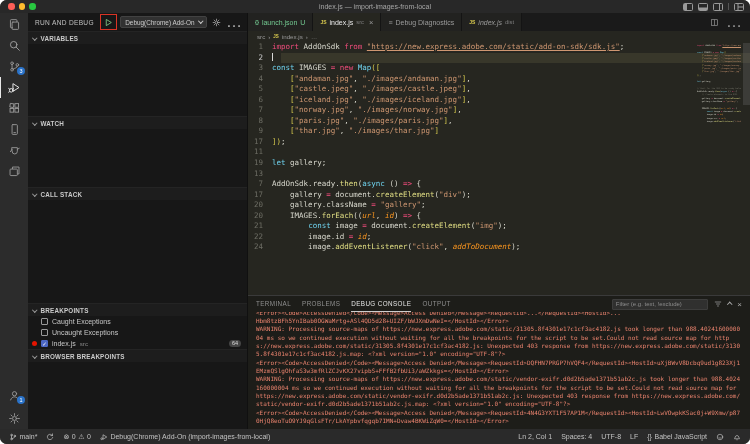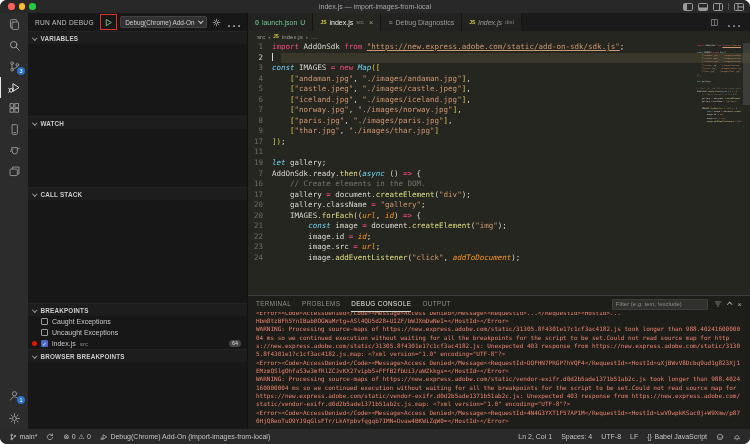--- a/index.html
+++ b/index.html
@@ -63,21 +63,21 @@
   .bc-js { font-size:4.5px; font-weight:bold; color:#d8c94e; }
 
   
   .code-wrap { flex:1; position:relative; overflow:hidden; background:#262620; font-family:"DejaVu Sans Mono", monospace; font-size:7.5px; line-height:10.55px; }
   .code-line { display:flex; height:10.55px; white-space:pre; }
   .code-line.current { background:linear-gradient(to right, transparent 33px, #38372a 33px); }
   .gutter-num { width:24px; flex:none; text-align:right; padding-right:9px; color:#6d6d64; }
   .code-line.current .gutter-num { color:#c9c9c9; }
   .line-content { flex:1; }
   .cursor { display:inline-block; width:1px; height:8.5px; background:#d8d8d8; vertical-align:text-top; margin-right:-1px; }
-  .tk-d{color:#d9d9ce}.tk-kw{color:#f14c7c}.tk-st{color:#6fd3ef;font-style:italic}
+  .tk-d{color:#d9d9ce}.tk-kw{color:#f14c7c}.tk-st{color:#6fd3ef;}
   .tk-str{color:#cf9771}.tk-strl{color:#cf9771;text-decoration:underline}
   .tk-cm{color:#75756a}.tk-fn{color:#e2df84}.tk-prm{color:#fd971f;font-style:italic}.tk-br{color:#d5c84d}
   .minimap { position:absolute; top:2px; right:9px; width:44px; font-size:2px; line-height:3.3px; white-space:pre; overflow:hidden; opacity:.95; }
   .minimap .code-line { height:3.3px; }
   .vscrollbar { position:absolute; top:1px; right:0; width:7px; height:62px; background:rgba(120,120,120,.28); }
 
   
   .panel { height:134px; flex:none; background:#1d1d19; border-top:1px solid #3a3a3a; display:flex; flex-direction:column; overflow:hidden; }
   .panel-tabs { height:16px; flex:none; display:flex; align-items:center; gap:11px; padding:0 8px; }
   .ptab { height:100%; display:flex; align-items:center; font-size:6.3px; letter-spacing:.4px; color:#8f8f8f; border-bottom:1px solid transparent; }
@@ -330,28 +330,27 @@
             <div class="code-line"><span class="gutter-num">3</span><span class="line-content"><span class="tk-st">const</span><span class="tk-d"> IMAGES </span><span class="tk-kw">=</span><span class="tk-d"> </span><span class="tk-kw">new</span><span class="tk-d"> </span><span class="tk-st">Map</span><span class="tk-br">([</span></span></div>
             <div class="code-line"><span class="gutter-num">4</span><span class="line-content"><span class="tk-d">    </span><span class="tk-br">[</span><span class="tk-str">"andaman.jpg"</span><span class="tk-d">, </span><span class="tk-str">"./images/andaman.jpg"</span><span class="tk-br">]</span><span class="tk-d">,</span></span></div>
             <div class="code-line"><span class="gutter-num">5</span><span class="line-content"><span class="tk-d">    </span><span class="tk-br">[</span><span class="tk-str">"castle.jpeg"</span><span class="tk-d">, </span><span class="tk-str">"./images/castle.jpeg"</span><span class="tk-br">]</span><span class="tk-d">,</span></span></div>
             <div class="code-line"><span class="gutter-num">6</span><span class="line-content"><span class="tk-d">    </span><span class="tk-br">[</span><span class="tk-str">"iceland.jpg"</span><span class="tk-d">, </span><span class="tk-str">"./images/iceland.jpg"</span><span class="tk-br">]</span><span class="tk-d">,</span></span></div>
             <div class="code-line"><span class="gutter-num">7</span><span class="line-content"><span class="tk-d">    </span><span class="tk-br">[</span><span class="tk-str">"norway.jpg"</span><span class="tk-d">, </span><span class="tk-str">"./images/norway.jpg"</span><span class="tk-br">]</span><span class="tk-d">,</span></span></div>
             <div class="code-line"><span class="gutter-num">8</span><span class="line-content"><span class="tk-d">    </span><span class="tk-br">[</span><span class="tk-str">"paris.jpg"</span><span class="tk-d">, </span><span class="tk-str">"./images/paris.jpg"</span><span class="tk-br">]</span><span class="tk-d">,</span></span></div>
             <div class="code-line"><span class="gutter-num">9</span><span class="line-content"><span class="tk-d">    </span><span class="tk-br">[</span><span class="tk-str">"thar.jpg"</span><span class="tk-d">, </span><span class="tk-str">"./images/thar.jpg"</span><span class="tk-br">]</span></span></div>
             <div class="code-line"><span class="gutter-num">17</span><span class="line-content"><span class="tk-br">])</span><span class="tk-d">;</span></span></div>
             <div class="code-line"><span class="gutter-num">11</span><span class="line-content"></span></div>
             <div class="code-line"><span class="gutter-num">19</span><span class="line-content"><span class="tk-st">let</span><span class="tk-d"> gallery;</span></span></div>
+            <div class="code-line"><span class="gutter-num">13</span><span class="line-content"></span></div>
             <div class="code-line"><span class="gutter-num">7</span><span class="line-content"><span class="tk-d">AddOnSdk.ready.</span><span class="tk-fn">then</span><span class="tk-d">(</span><span class="tk-st">async</span><span class="tk-d"> () </span><span class="tk-kw">=&gt;</span><span class="tk-d"> {</span></span></div>
-            <div class="code-line"><span class="gutter-num">16</span><span class="line-content"><span class="tk-cm">    // Create elements in the DOM.</span></span></div>
             <div class="code-line"><span class="gutter-num">17</span><span class="line-content"><span class="tk-d">    gallery </span><span class="tk-kw">=</span><span class="tk-d"> document.</span><span class="tk-fn">createElement</span><span class="tk-d">(</span><span class="tk-str">"div"</span><span class="tk-d">);</span></span></div>
             <div class="code-line"><span class="gutter-num">20</span><span class="line-content"><span class="tk-d">    gallery.className </span><span class="tk-kw">=</span><span class="tk-d"> </span><span class="tk-str">"gallery"</span><span class="tk-d">;</span></span></div>
             <div class="code-line"><span class="gutter-num">20</span><span class="line-content"><span class="tk-d">    IMAGES.</span><span class="tk-fn">forEach</span><span class="tk-d">((</span><span class="tk-prm">url</span><span class="tk-d">, </span><span class="tk-prm">id</span><span class="tk-d">) </span><span class="tk-kw">=&gt;</span><span class="tk-d"> {</span></span></div>
             <div class="code-line"><span class="gutter-num">21</span><span class="line-content"><span class="tk-d">        </span><span class="tk-st">const</span><span class="tk-d"> image </span><span class="tk-kw">=</span><span class="tk-d"> document.</span><span class="tk-fn">createElement</span><span class="tk-d">(</span><span class="tk-str">"img"</span><span class="tk-d">);</span></span></div>
             <div class="code-line"><span class="gutter-num">22</span><span class="line-content"><span class="tk-d">        image.id </span><span class="tk-kw">=</span><span class="tk-d"> </span><span class="tk-prm">id</span><span class="tk-d">;</span></span></div>
-            <div class="code-line"><span class="gutter-num">23</span><span class="line-content"><span class="tk-d">        image.src </span><span class="tk-kw">=</span><span class="tk-d"> </span><span class="tk-prm">url</span><span class="tk-d">;</span></span></div>
             <div class="code-line"><span class="gutter-num">24</span><span class="line-content"><span class="tk-d">        image.</span><span class="tk-fn">addEventListener</span><span class="tk-d">(</span><span class="tk-str">"click"</span><span class="tk-d">, </span><span class="tk-prm">addToDocument</span><span class="tk-d">);</span></span></div>
           </div>
         <div class="minimap"><div class="code-line"><span class="line-content"><span class="tk-kw">import</span><span class="tk-d"> AddOnSdk </span><span class="tk-kw">from</span><span class="tk-d"> </span><span class="tk-strl">"https://new.express.adobe.com/static/add-on-sdk/sdk.js"</span></span></div><div class="code-line"><span class="line-content"></span></div><div class="code-line"><span class="line-content"><span class="tk-st">const</span><span class="tk-d"> IMAGES </span><span class="tk-kw">=</span><span class="tk-d"> </span><span class="tk-kw">new</span><span class="tk-d"> </span><span class="tk-st">Map</span><span class="tk-br">([</span></span></div><div class="code-line"><span class="line-content"><span class="tk-d">    </span><span class="tk-br">[</span><span class="tk-str">"andaman.jpg"</span><span class="tk-d">, </span><span class="tk-str">"./images/andaman.jpg"</span></span></div><div class="code-line"><span class="line-content"><span class="tk-d">    </span><span class="tk-br">[</span><span class="tk-str">"castle.jpeg"</span><span class="tk-d">, </span><span class="tk-str">"./images/castle.jpeg"</span></span></div><div class="code-line"><span class="line-content"><span class="tk-d">    </span><span class="tk-br">[</span><span class="tk-str">"iceland.jpg"</span><span class="tk-d">, </span><span class="tk-str">"./images/iceland.jpg"</span></span></div><div class="code-line"><span class="line-content"><span class="tk-d">    </span><span class="tk-br">[</span><span class="tk-str">"norway.jpg"</span><span class="tk-d">, </span><span class="tk-str">"./images/norway.jpg"</span></span></div><div class="code-line"><span class="line-content"><span class="tk-d">    </span><span class="tk-br">[</span><span class="tk-str">"paris.jpg"</span><span class="tk-d">, </span><span class="tk-str">"./images/paris.jpg"</span></span></div><div class="code-line"><span class="line-content"><span class="tk-d">    </span><span class="tk-br">[</span><span class="tk-str">"thar.jpg"</span><span class="tk-d">, </span><span class="tk-str">"./images/thar.jpg"</span><span class="tk-br">]</span></span></div><div class="code-line"><span class="line-content"><span class="tk-br">])</span><span class="tk-d">;</span></span></div><div class="code-line"><span class="line-content"></span></div><div class="code-line"><span class="line-content"><span class="tk-st">let</span><span class="tk-d"> gallery;</span></span></div><div class="code-line"><span class="line-content"></span></div><div class="code-line"><span class="line-content"><span class="tk-cm">// Wait for the SDK to be ready before rendering elements in the DOM.</span></span></div><div class="code-line"><span class="line-content"><span class="tk-d">AddOnSdk.ready.</span><span class="tk-fn">then</span><span class="tk-d">(</span><span class="tk-st">async</span><span class="tk-d"> () </span><span class="tk-kw">=&gt;</span><span class="tk-d"> {</span></span></div><div class="code-line"><span class="line-content"><span class="tk-cm">    // Create elements in the DOM.</span></span></div><div class="code-line"><span class="line-content"><span class="tk-d">    gallery </span><span class="tk-kw">=</span><span class="tk-d"> document.</span><span class="tk-fn">createElement</span><span class="tk-d">(</span></span></div><div class="code-line"><span class="line-content"><span class="tk-d">    gallery.className </span><span class="tk-kw">=</span><span class="tk-d"> </span><span class="tk-str">"gallery"</span><span class="tk-d">;</span></span></div><div class="code-line"><span class="line-content"></span></div><div class="code-line"><span class="line-content"><span class="tk-d">    IMAGES.</span><span class="tk-fn">forEach</span><span class="tk-d">((</span><span class="tk-prm">url</span><span class="tk-d">, </span><span class="tk-prm">id</span><span class="tk-d">) </span><span class="tk-kw">=&gt;</span><span class="tk-d"> {</span></span></div><div class="code-line"><span class="line-content"><span class="tk-d">        </span><span class="tk-st">const</span><span class="tk-d"> image </span><span class="tk-kw">=</span><span class="tk-d"> document.</span><span class="tk-fn">createElement</span></span></div><div class="code-line"><span class="line-content"><span class="tk-d">        image.id </span><span class="tk-kw">=</span><span class="tk-d"> </span><span class="tk-prm">id</span><span class="tk-d">;</span></span></div><div class="code-line"><span class="line-content"><span class="tk-d">        image.src </span><span class="tk-kw">=</span><span class="tk-d"> </span><span class="tk-prm">url</span><span class="tk-d">;</span></span></div><div class="code-line"><span class="line-content"><span class="tk-d">        image.</span><span class="tk-fn">addEventListener</span><span class="tk-d">(</span><span class="tk-str">"click"</span></span></div></div>
         <div class="vscrollbar"></div>
       </div>
 
       <div class="panel">
         <div class="panel-tabs">
           <span class="ptab">TERMINAL</span>
           <span class="ptab">PROBLEMS</span>

